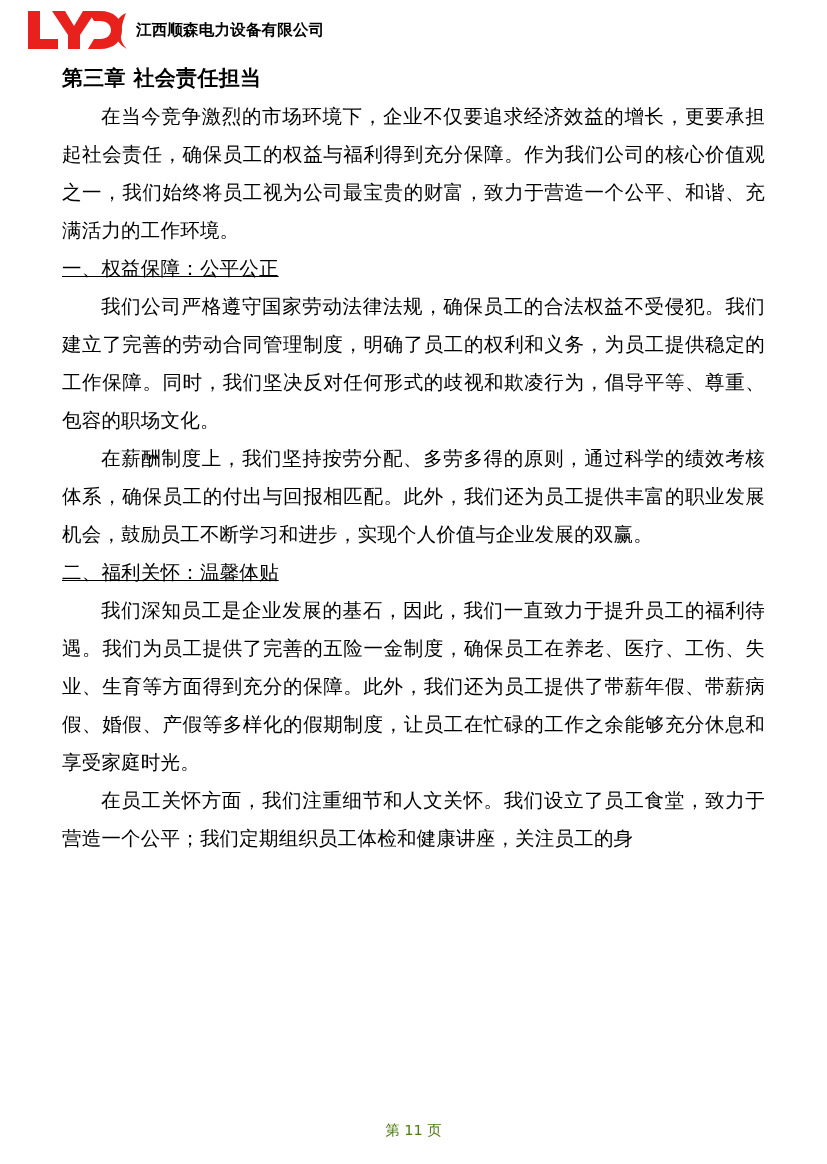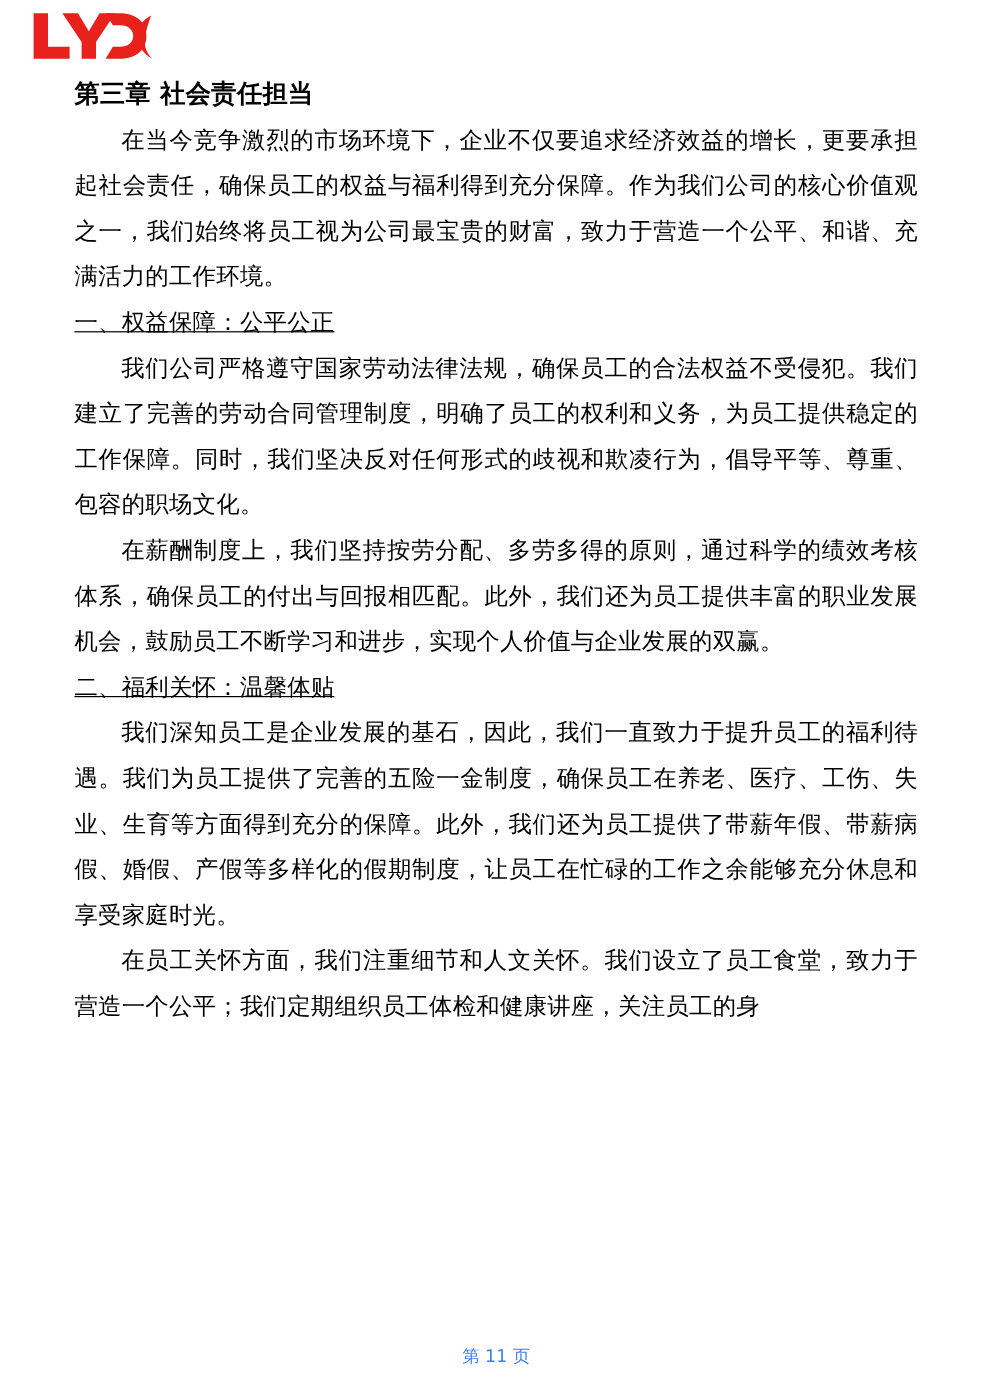--- a/index.html
+++ b/index.html
@@ -76,21 +76,21 @@
     letter-spacing: 0.3px;
   }
   
   .footer {
     position: absolute;
     left: 0;
     right: 0;
     bottom: 24px;
     text-align: center;
     font-size: 14.5px;
-    color: #3b82f6;
+    color: #4d7c0f;
   }
 </style>
 </head>
 <body>
 
 <div class="page">
 
   <div class="header">
     <div class="logo">
       <svg width="110" height="46" viewBox="0 0 110 46" xmlns="http://www.w3.org/2000/svg">
@@ -99,20 +99,21 @@
           <path d="M6 4 L18 4 L18 32 L36 32 L36 42 L6 42 Z"></path>
 
           <path d="M30 4 L43 4 L52 19 L61 4 L74 4 L58 28 L58 42 L46 42 L46 28 Z"></path>
 
           <path d="M66 4 L78 4 C92 4 100 12 100 23 C100 34 92 42 78 42 L66 42 L72 32 L78 32 C85 32 89 28 89 23 C89 18 85 14 78 14 L72 14 Z"></path>
 
           <path d="M104 6 C96 10 93 16 93 23 C93 31 97 38 105 42 C99 36 98 30 99 24 C100 17 102 11 104 6 Z"></path>
         </g>
       </svg>
     </div>
+    <div class="company-name">江西顺森电力设备有限公司</div>
   </div>
 
   <div class="content">
 
 
     <h2 class="heading">第三章  社会责任担当</h2>
 
 
     <p class="indent">在当今竞争激烈的市场环境下，企业不仅要追求经济效益的增长，更要承担起社会责任，确保员工的权益与福利得到充分保障。作为我们公司的核心价值观之一，我们始终将员工视为公司最宝贵的财富，致力于营造一个公平、和谐、充满活力的工作环境。</p>
 

